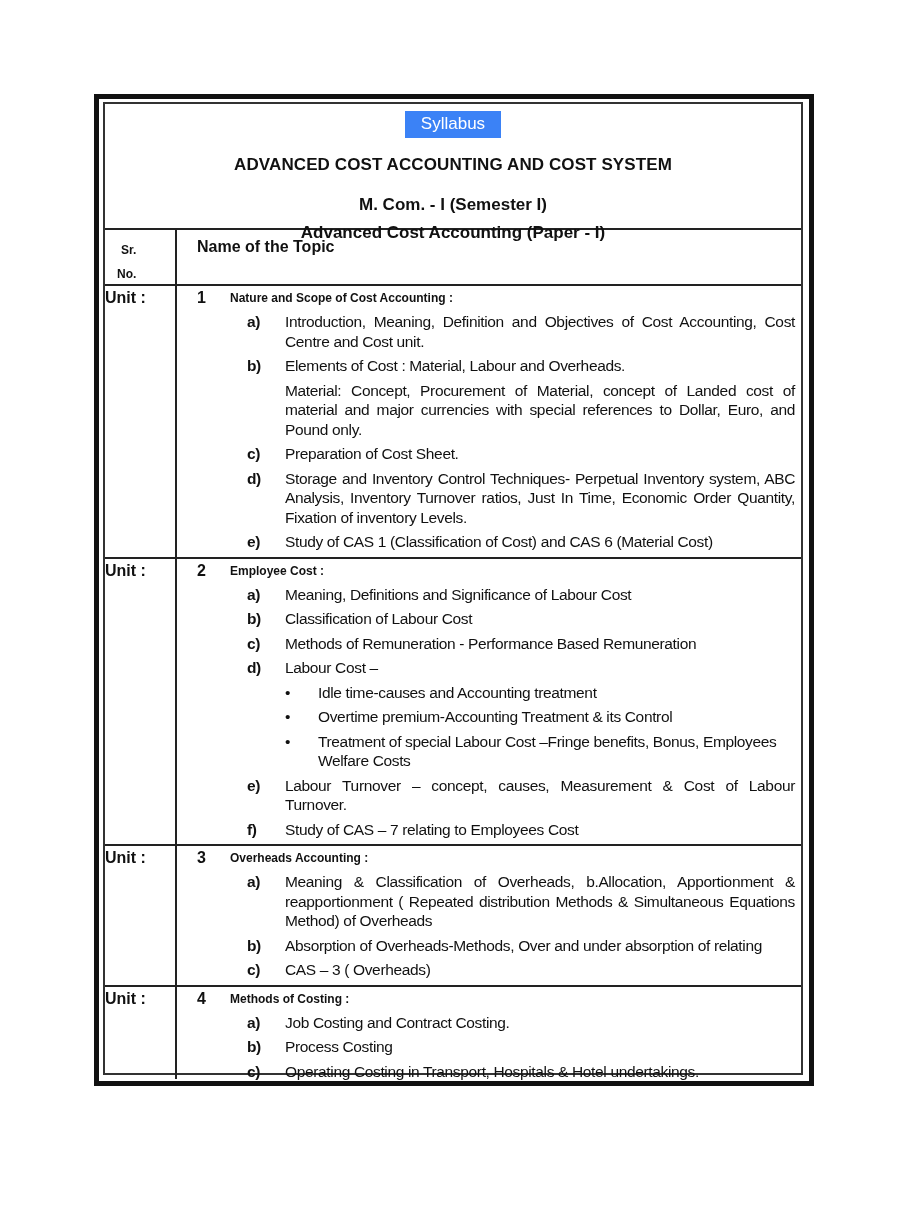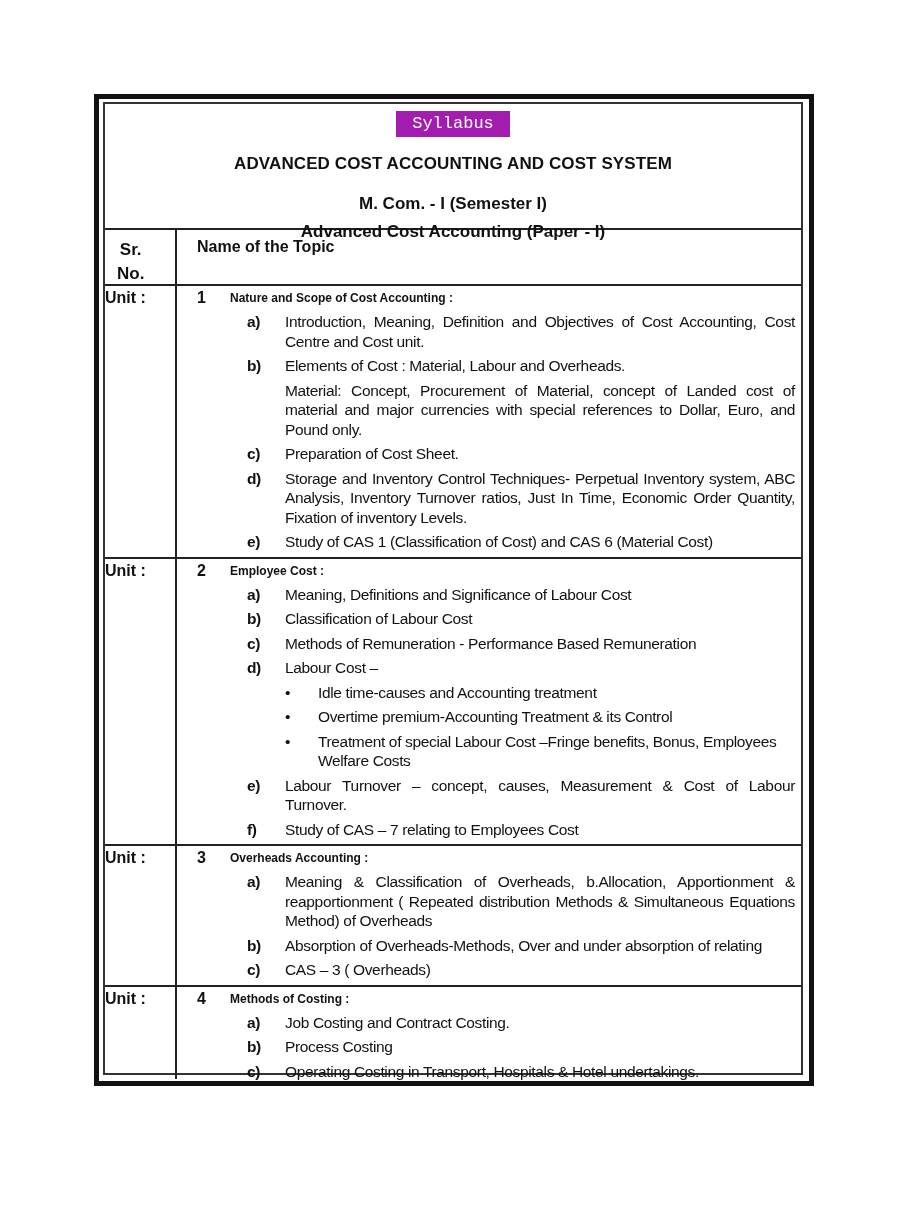--- a/index.html
+++ b/index.html
@@ -1,26 +1,26 @@
 <!DOCTYPE html>
 <html><head>
 <meta charset="utf-8">
 <style>
   html, body { margin: 0; padding: 0; background: #ffffff; }
   body { width: 898px; height: 1205px; position: relative; font-family: "Liberation Sans", sans-serif; color: #111; }
   .frame-outer { position: absolute; left: 94px; top: 94px; width: 710px; height: 982px; border: 5px solid #111; }
   .frame-inner { position: absolute; left: 103px; top: 102px; width: 700px; height: 973px; border: 2px solid #333; box-sizing: border-box; }
   .header { position: absolute; left: 0; top: 0; width: 100%; height: 126px; border-bottom: 2px solid #222; box-sizing: border-box; text-align: center; }
-  .badge { display: inline-block; background: #a21caf; color: #fff; font-size: 17px; padding: 3px 16px 4px 16px; margin-top: 7px; font-family: Liberation Mono, monospace; }
+  .badge { display: inline-block; background: #3b82f6; color: #fff; font-size: 17px; padding: 3px 16px 4px 16px; margin-top: 7px; }
   .h1 { font-weight: bold; font-size: 17px; margin-top: 17px; letter-spacing: 0.1px; }
   .h2 { font-weight: bold; font-size: 17px; margin-top: 20px; }
   .h3 { font-weight: bold; font-size: 17px; margin-top: 8px; }
   .colhead { position: absolute; left: 0; top: 126px; width: 100%; height: 56px; border-bottom: 2px solid #222; box-sizing: border-box; }
   .vdiv { position: absolute; left: 70px; top: 126px; bottom: -6px; width: 2px; background: #222; }
-  .sr { position: absolute; left: 12px; top: 8px; font-weight: bold; font-size: 17px; line-height: 24px; text-align: center; }
+  .sr { position: absolute; left: 12px; top: 8px; font-weight: bold; font-size: 12px; line-height: 24px; text-align: right; }
   .topic { position: absolute; left: 92px; top: 8px; font-weight: bold; font-size: 16px; }
   .units { position: absolute; left: 0; top: 182px; width: 100%; }
   .unit { position: relative; border-bottom: 2px solid #222; box-sizing: border-box; padding-left: 17px; }
   .unit:last-child { border-bottom: none; }
   .unit-label { position: absolute; left: 0; top: 3px; font-weight: bold; font-size: 16px; }
   .unit-num { position: absolute; left: 92px; top: 3px; font-weight: bold; font-size: 16px; }
   .unit-title { position: absolute; left: 125px; top: 5px; font-weight: bold; font-size: 12px; }
   .items { padding-top: 26px; padding-left: 125px; padding-right: 6px; }
   .item { position: relative; padding-left: 38px; font-size: 15.5px; line-height: 19.5px; margin-bottom: 5px; letter-spacing: -0.35px; }
   .item .mk { position: absolute; left: 0; top: 0; font-weight: bold; }

